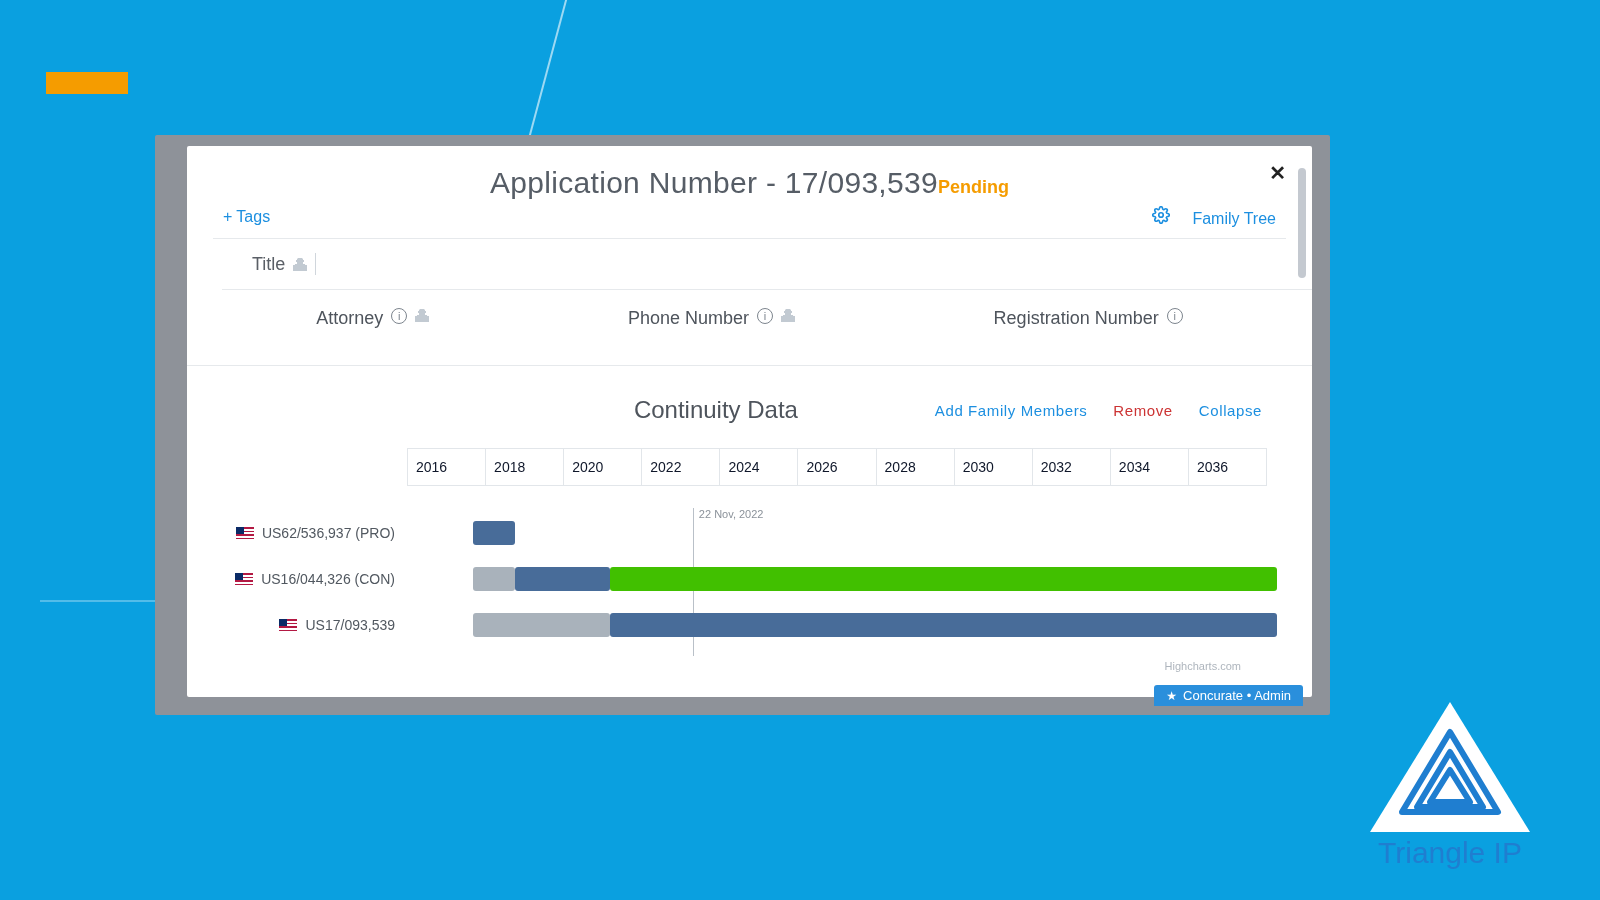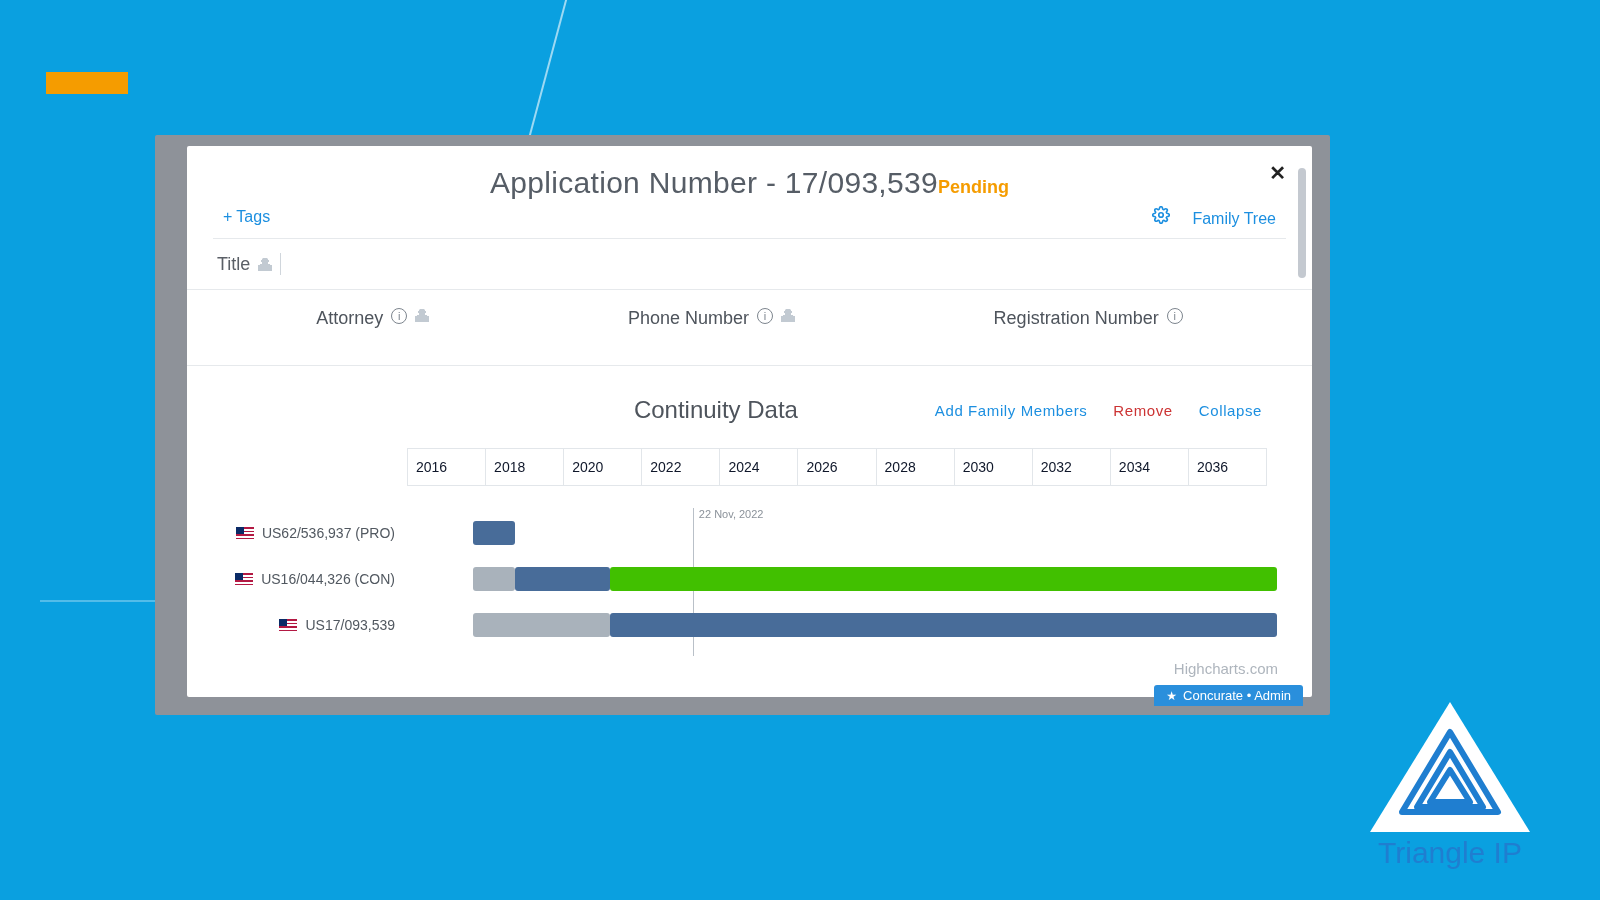--- a/index.html
+++ b/index.html
@@ -30,21 +30,21 @@
   .hdr{padding:20px 30px 10px;}
   .title-row{display:flex;align-items:baseline;justify-content:center;}
   .app-title{font-size:30px;font-weight:400;color:#565d66;letter-spacing:.3px;}
   .status{font-size:18px;color:var(--orange);font-weight:600;}
   .sub-row{display:flex;align-items:center;justify-content:space-between;margin-top:6px;padding:0 6px;}
   .tags-link{color:var(--link);font-size:16px;display:flex;align-items:center;gap:4px;cursor:pointer;}
   .right-links{display:flex;align-items:flex-end;gap:22px;}
   .gear{color:var(--link);}
   .fam-link{color:var(--link);font-size:16px;cursor:pointer;}
   .divider{height:1px;background:#e6e9ec;margin:0 26px;}
-  .title-field{display:flex;align-items:flex-start;padding:14px 30px;border-bottom:1px solid #e6e9ec;}
+  .title-field{display:flex;align-items:flex-start;padding:14px 30px;border-bottom:1px solid #e6e9ec;margin-left:35px;}
   .title-label{font-size:18px;color:#5a5f66;display:flex;align-items:center;gap:8px;}
   .title-label .sep{width:1px;height:22px;background:#d0d6dc;}
   .pawn{width:14px;height:14px;display:inline-block;background:#c2cad2;-webkit-mask:radial-gradient(circle at 50% 30%,#000 30%,transparent 31%) ,radial-gradient(ellipse 60% 35% at 50% 80%,#000 99%,transparent 100%);mask:radial-gradient(circle at 50% 30%,#000 30%,transparent 31%) ,radial-gradient(ellipse 60% 35% at 50% 80%,#000 99%,transparent 100%);}
   .title-val{font-size:18px;color:#7e858e;}
   .meta-row{display:flex;justify-content:space-around;padding:18px 30px 36px;border-bottom:1px solid #e6e9ec;}
   .meta-col{display:flex;align-items:flex-start;gap:8px;font-size:18px;color:#4e545c;}
   .info-ico{display:inline-flex;width:16px;height:16px;border:1.4px solid #7d858e;border-radius:50%;align-items:center;justify-content:center;font-size:11px;color:#7d858e;line-height:1;}
   .section-head{display:flex;align-items:center;justify-content:space-between;padding:30px 50px 14px;}
   .sec-title{font-size:24px;color:#4e545c;flex:1;text-align:center;}
   .sec-actions{display:flex;gap:26px;font-size:15px;letter-spacing:.6px;}
@@ -58,21 +58,21 @@
   .axis-cell:last-child{border-right:0;}
   .gantt{position:relative;margin-top:24px;}
   .today-line{position:absolute;left:440px;top:-2px;bottom:-8px;width:1px;background:#b9c0c8;}
   .today-lbl{position:absolute;left:446px;top:-2px;font-size:11px;color:#8b929a;}
   .grow{display:flex;align-items:center;height:46px;}
   .glabel{width:175px;display:flex;align-items:center;justify-content:flex-end;gap:8px;font-size:14px;color:#515860;padding-right:12px;}
   .flag{display:inline-block;width:18px;height:12px;background:linear-gradient(to bottom,#b31943 0 15%,#fff 15% 30%,#b31943 30% 45%,#fff 45% 60%,#b31943 60% 75%,#fff 75% 90%,#b31943 90% 100%);position:relative;}
   .flag::before{content:"";position:absolute;left:0;top:0;width:8px;height:7px;background:#0a2a66;}
   .lane{position:relative;flex:1;height:24px;margin:0;}
   .bar{position:absolute;height:24px;border-radius:3px;}
-  .credit{text-align:right;font-size:15px;color:#aeb5bd;padding-right:34px;margin-top:2px;}
+  .credit{text-align:right;font-size:11px;color:#aeb5bd;padding-right:71px;margin-top:2px;}
   .badge{position:absolute;right:27px;bottom:9px;background:#2a8fdc;color:#fff;font-size:13px;padding:3px 12px;border-radius:3px 3px 0 0;display:flex;align-items:center;gap:6px;z-index:3;}
   .badge .star{font-size:12px;}
   
   .logo{position:absolute;right:40px;bottom:30px;width:220px;text-align:center;}
   .logo svg{display:block;margin:0 auto;}
   .logo-text{font-size:30px;color:#1f7ed0;margin-top:4px;font-weight:400;}
 </style>
 </head>
 <body>
 

